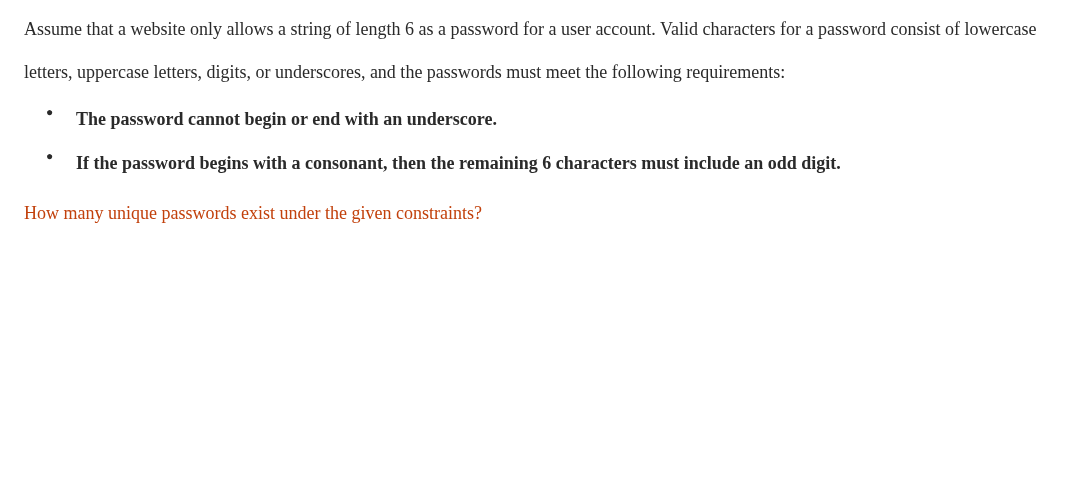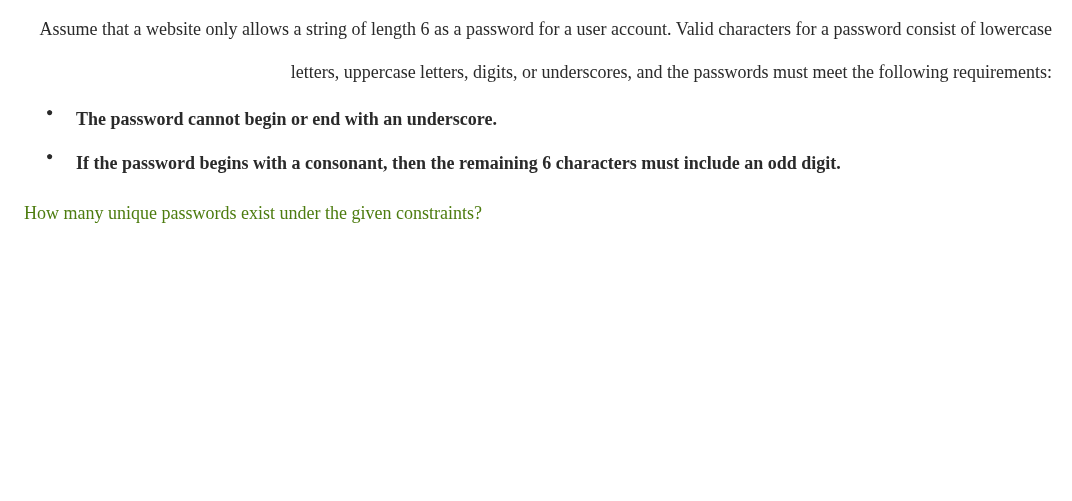--- a/index.html
+++ b/index.html
@@ -11,42 +11,41 @@
       font-family: Georgia, 'Times New Roman', serif;
       font-size: 18px;
       line-height: 2.4;
       color: #2a2a2a;
       background: #ffffff;
       padding: 8px 20px 8px 24px;
       width: 1072px;
     }
     .intro {
       margin-bottom: 4px;
-      text-align: right;
     }
     .bullet-list {
       list-style: none;
       padding-left: 22px;
       font-weight: bold;
     }
     .bullet-list li {
       position: relative;
       padding-left: 30px;
       line-height: 2.4;
     }
     .bullet-list li::before {
       content: "●";
       position: absolute;
       left: 0;
       font-size: 12px;
       color: #2a2a2a;
       top: 0;
     }
     .question {
-      color: #4d7c0f;
+      color: #c2410c;
       margin-top: 10px;
       line-height: 2.0;
     }
   </style>
 </head>
 <body>
 
 <p class="intro">Assume that a website only allows a string of length 6 as a password for a user account. Valid characters for a password consist of lowercase letters, uppercase letters, digits, or underscores, and the passwords must meet the following requirements:</p>
 
 <ul class="bullet-list">

